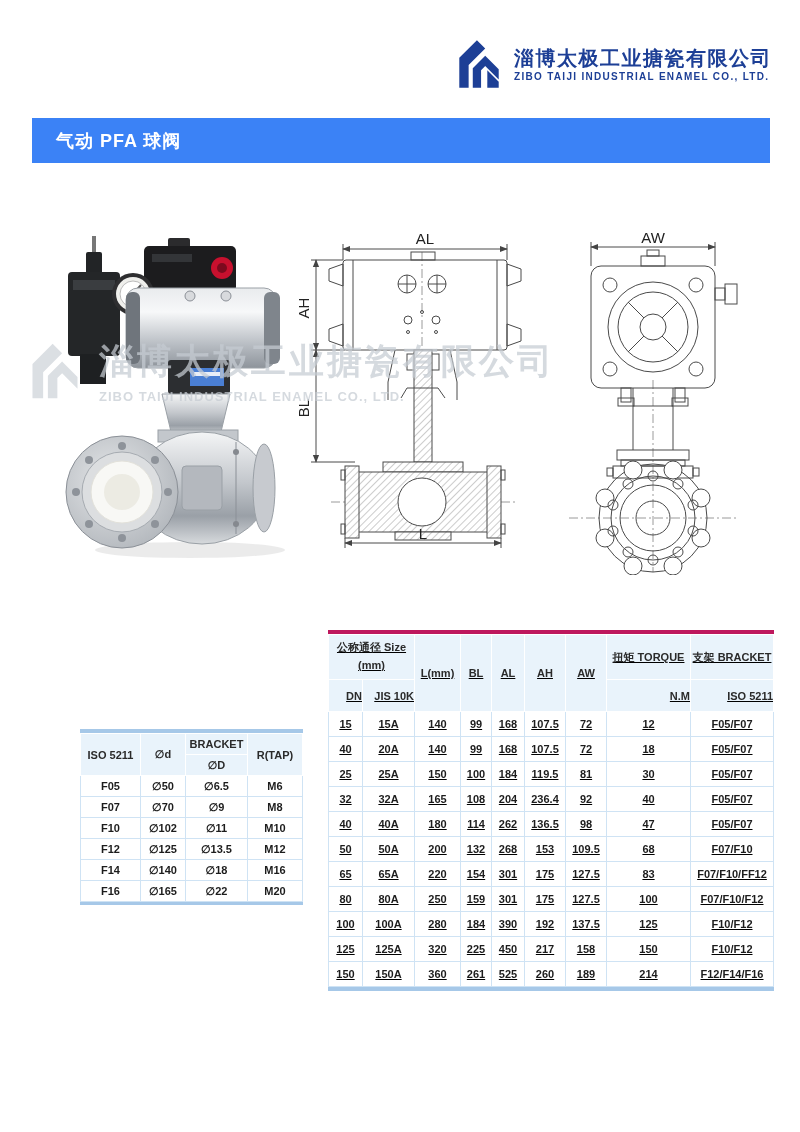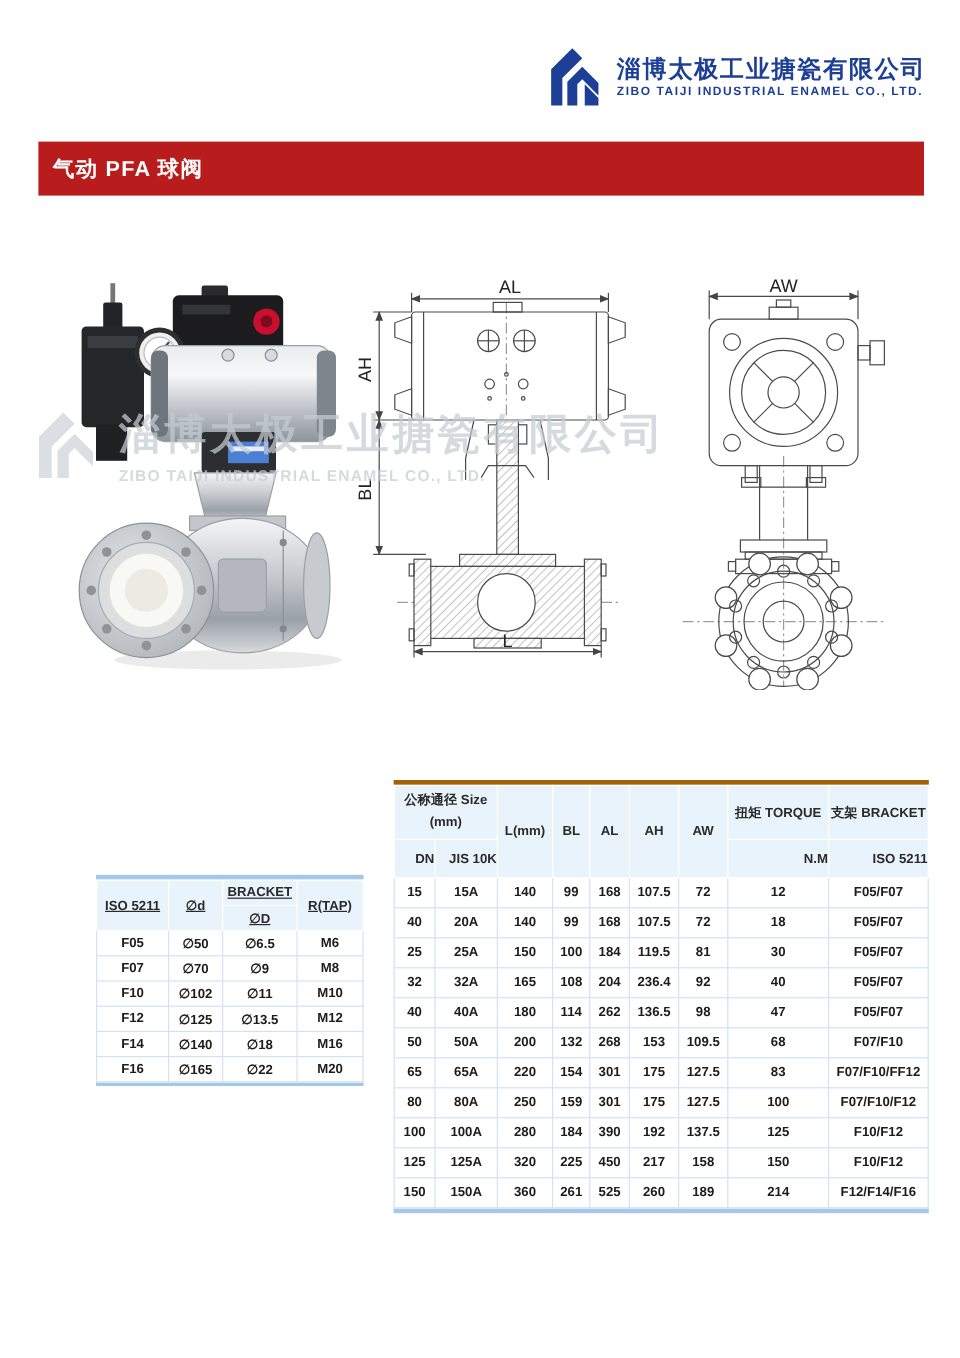--- a/index.html
+++ b/index.html
@@ -7,21 +7,21 @@
   .page { position:relative; width:800px; height:1132px; background:#ffffff; overflow:hidden; margin:2px auto; }
 
   
   .logo-block { position:absolute; top:34px; right:28px; display:flex; align-items:center; gap:9px; }
   .logo-text { display:flex; flex-direction:column; }
   .logo-cn { color:#1d3f96; font-size:20px; font-weight:700; letter-spacing:1.5px; white-space:nowrap; line-height:1.25; }
   .logo-en { color:#1d3f96; font-size:10px; font-weight:700; letter-spacing:1.3px; white-space:nowrap; }
 
   
   .title-bar { position:absolute; left:32px; right:30px; top:116px; height:45px;
-    background:#b91c1c; display:flex; align-items:center; gap:22px; padding-left:12px; }
+    background:#3b82f6; display:flex; align-items:center; gap:22px; padding-left:24px; }
   .title-cn { color:#ffffff; font-size:18px; font-weight:700; letter-spacing:1px; white-space:nowrap; }
   .title-en { color:#ffffff; font-size:17px; font-weight:400; white-space:nowrap; }
 
   
   .photo-wrap   { position:absolute; left:40px;  top:228px; width:250px; height:332px; }
   .front-wrap   { position:absolute; left:295px; top:228px; width:245px; height:325px; }
   .side-wrap    { position:absolute; left:563px; top:228px; width:212px; height:345px; }
   svg text { font-family:"Liberation Sans", sans-serif; }
 
   
@@ -33,25 +33,25 @@
 
   
   table { border-collapse:collapse; table-layout:fixed; }
   th, td { text-align:center; vertical-align:middle; color:#1c1c1c; }
   th { background:#e9f3fb; border:1px solid #ffffff; font-weight:700; font-size:11px; color:#2a2a2a; }
   td { background:#ffffff; border:1px solid #cfe3f4; font-weight:700; font-size:11px; }
 
   .bracket-table-wrap { position:absolute; left:80px; top:727px;
     border-top:4px solid #a6c8e8; border-bottom:3px solid #a6c8e8; }
   .bracket-table { width:222px; }
-  .bracket-table th { height:21px;text-decoration:underline; }
+  .bracket-table th { height:21px; }
   .bracket-table td { height:21px; }
 
-  .main-table-wrap { position:absolute; left:328px; top:648px;
-    border-top:4px solid #a16207; border-bottom:4px solid #a6c8e8; }
+  .main-table-wrap { position:absolute; left:328px; top:628px;
+    border-top:4px solid #be185d; border-bottom:4px solid #a6c8e8;text-decoration:underline; }
   .main-table { width:445px; }
   .main-table thead tr.h1 th { height:45px; }
   .main-table thead tr.h2 th { height:32px;text-align:right; }
   .main-table td { height:25px; }
   .size-group div { line-height:1.6; }
 </style>
 </head>
 <body>
 
 <div class="page">

